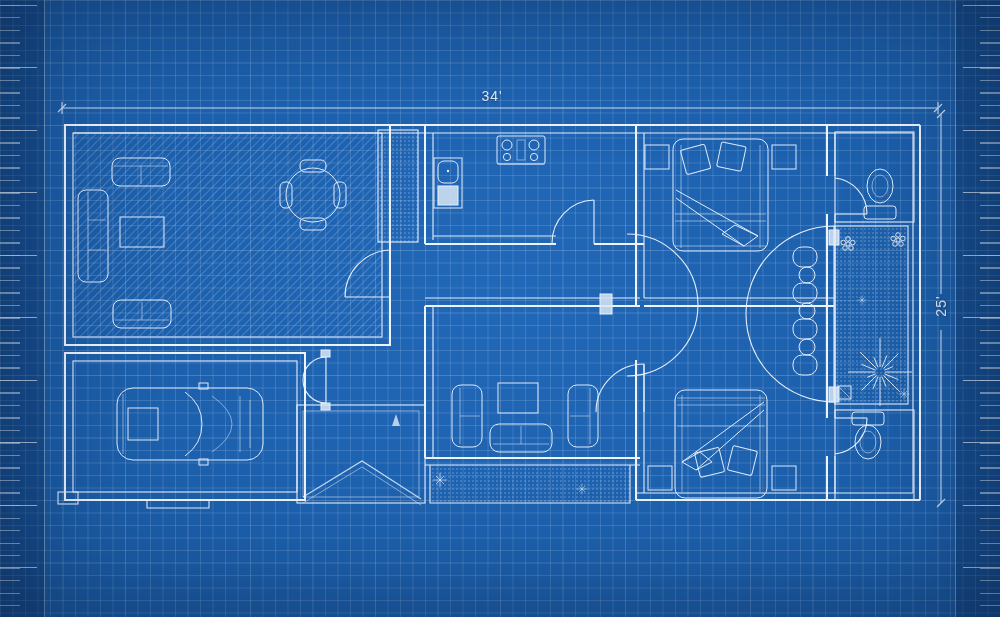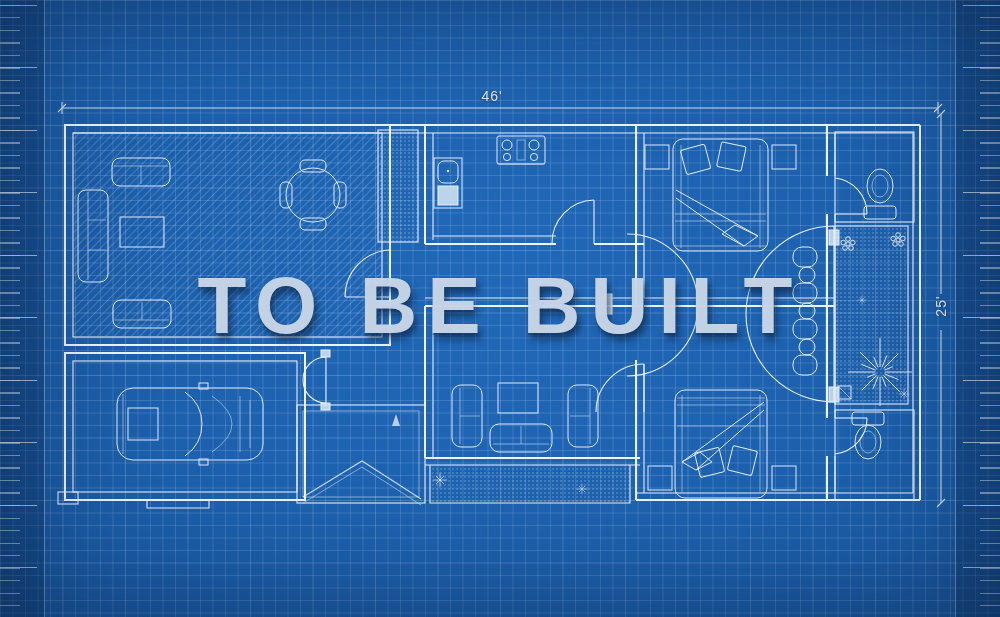--- a/index.html
+++ b/index.html
@@ -370,19 +370,18 @@
         <line class="faint" x1="250" y1="400" x2="250" y2="448"></line>
         <rect class="f1" x="199" y="383" width="9" height="6"></rect>
         <rect class="f1" x="199" y="459" width="9" height="6"></rect>
         <line class="faint" x1="123" y1="394" x2="123" y2="454"></line>
       </g>
       <path class="w1" d="M 147,500 V 508 H 209 V 500"></path>
       <rect class="w1" x="58" y="492" width="20" height="12"></rect>
     </g>
   </svg>
 
-  <div class="dim-label dim-top">46'</div>
+  <div class="dim-label dim-top">34'</div>
   <div class="dim-label dim-right">25'</div>
 
-  <div class="watermark">TO BE BUILT</div>
 
   <div class="vignette"></div>
 </div>
 
 </body></html>

